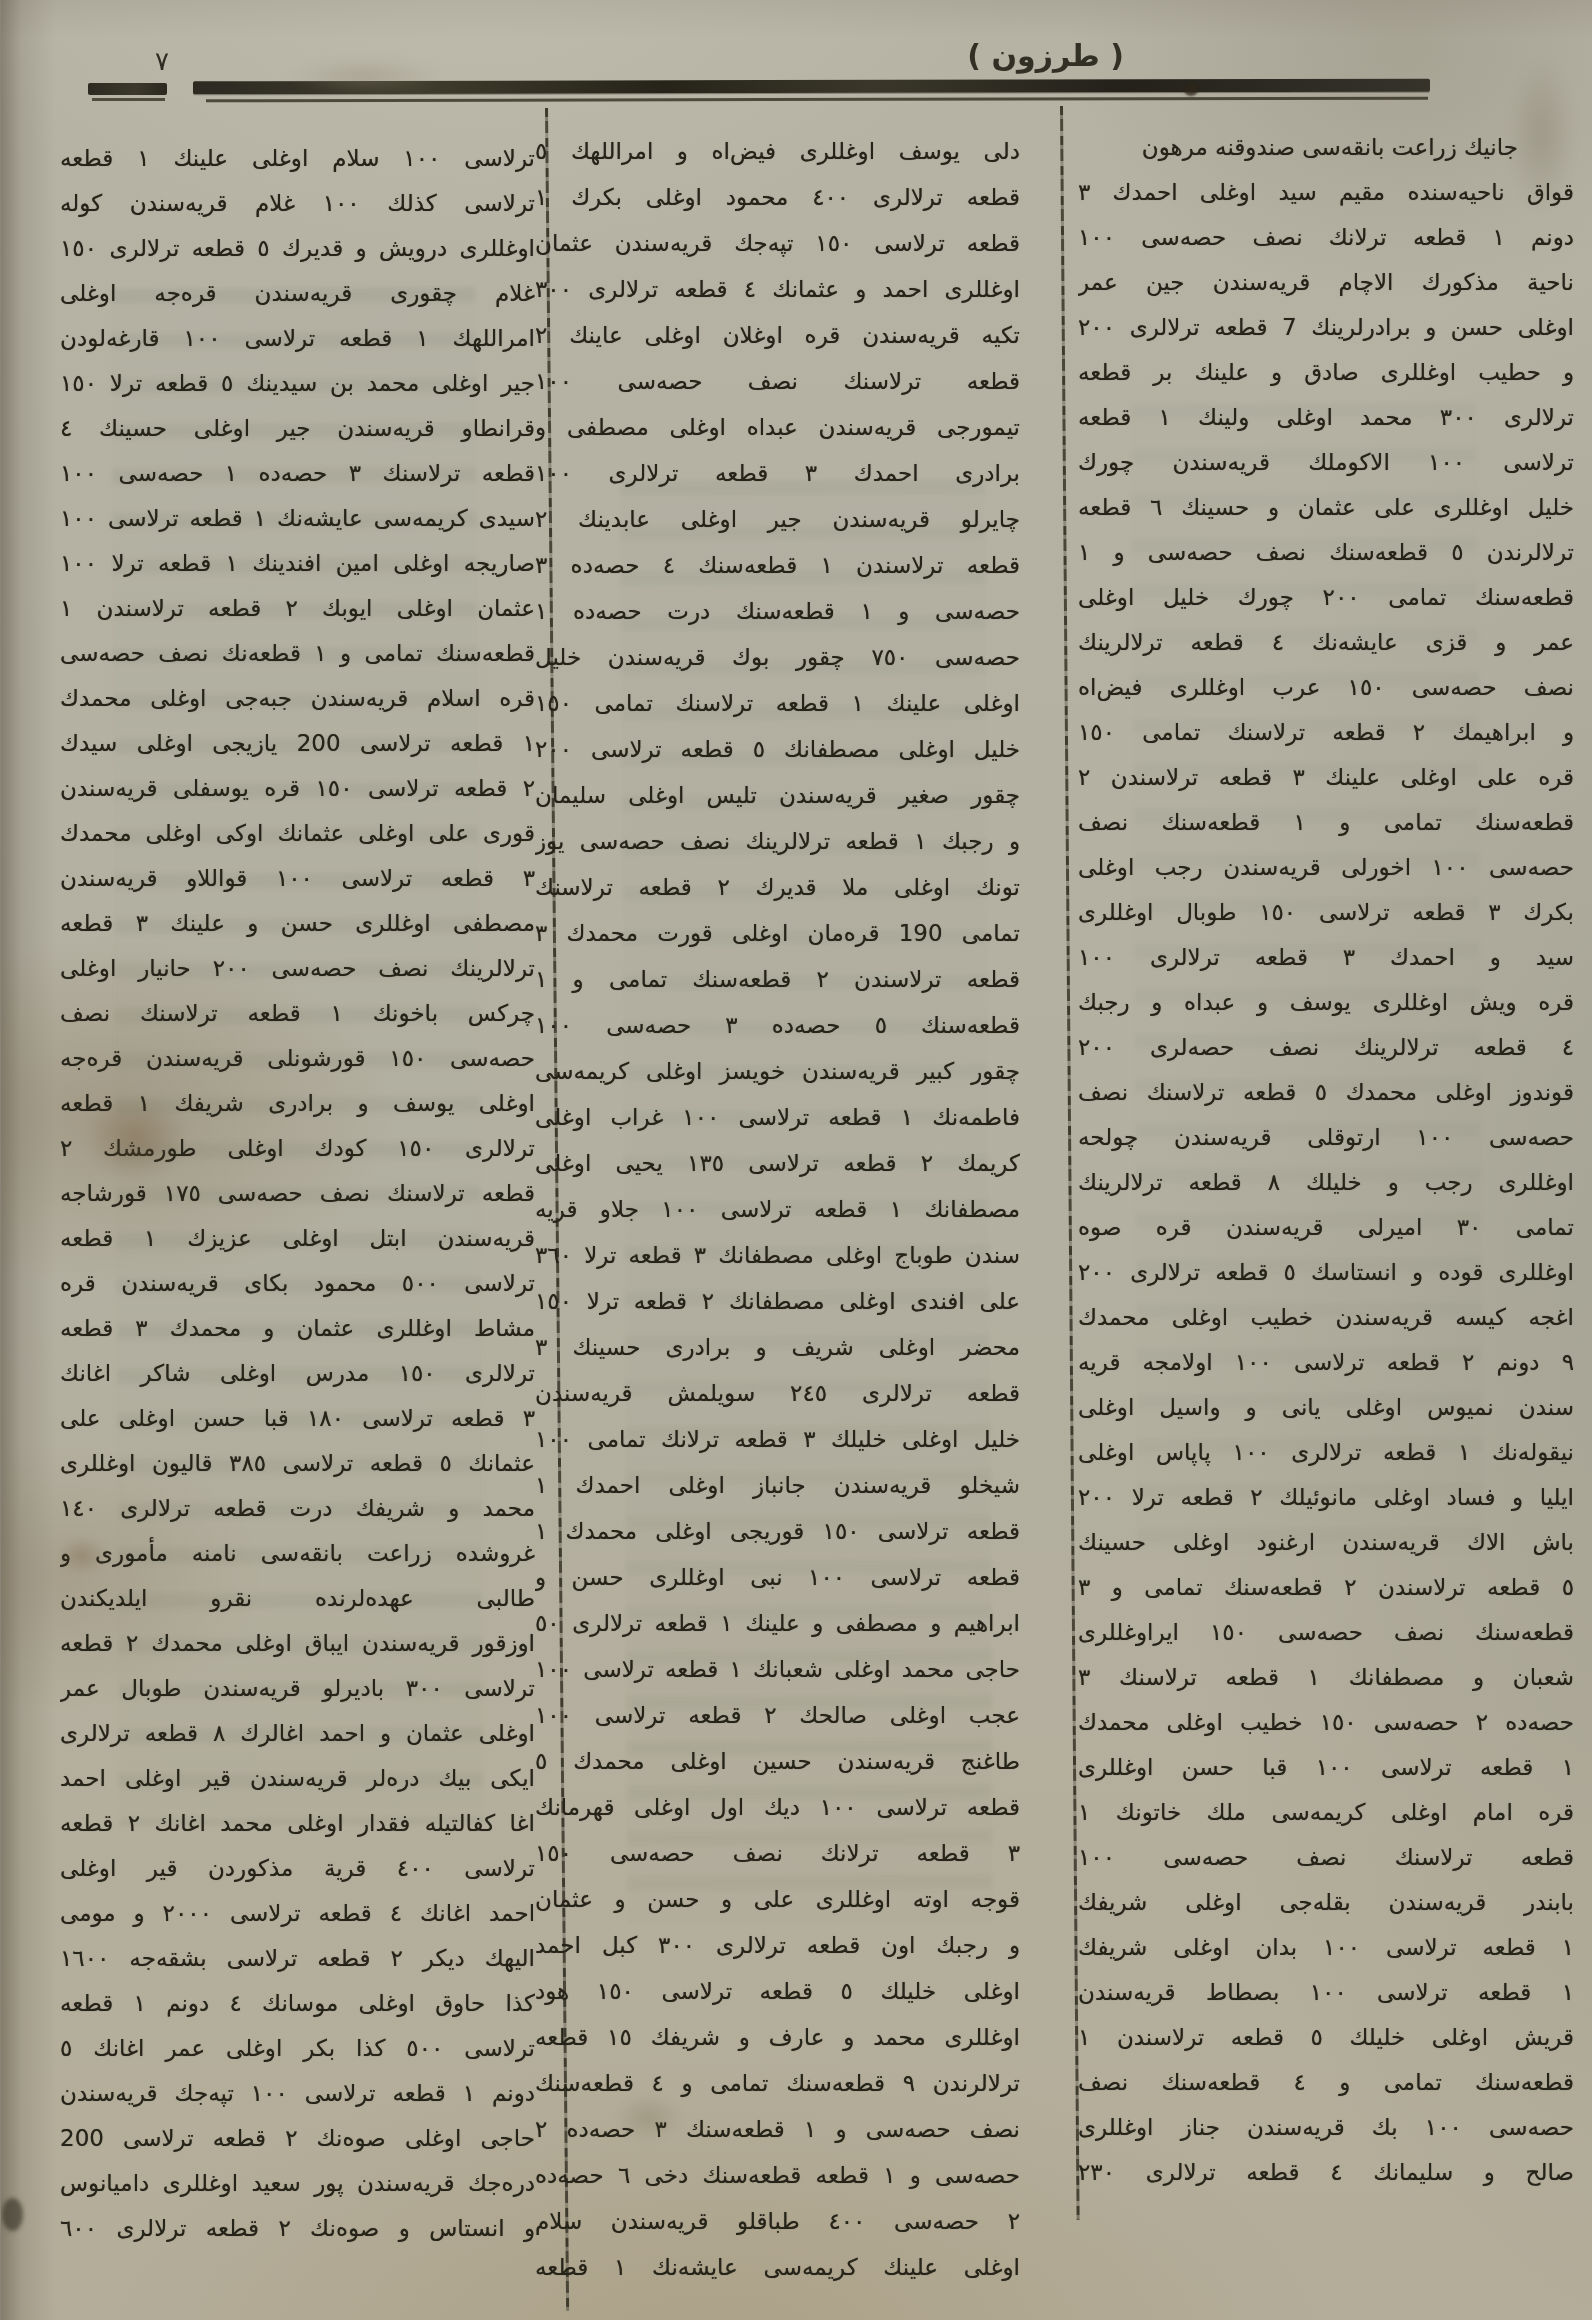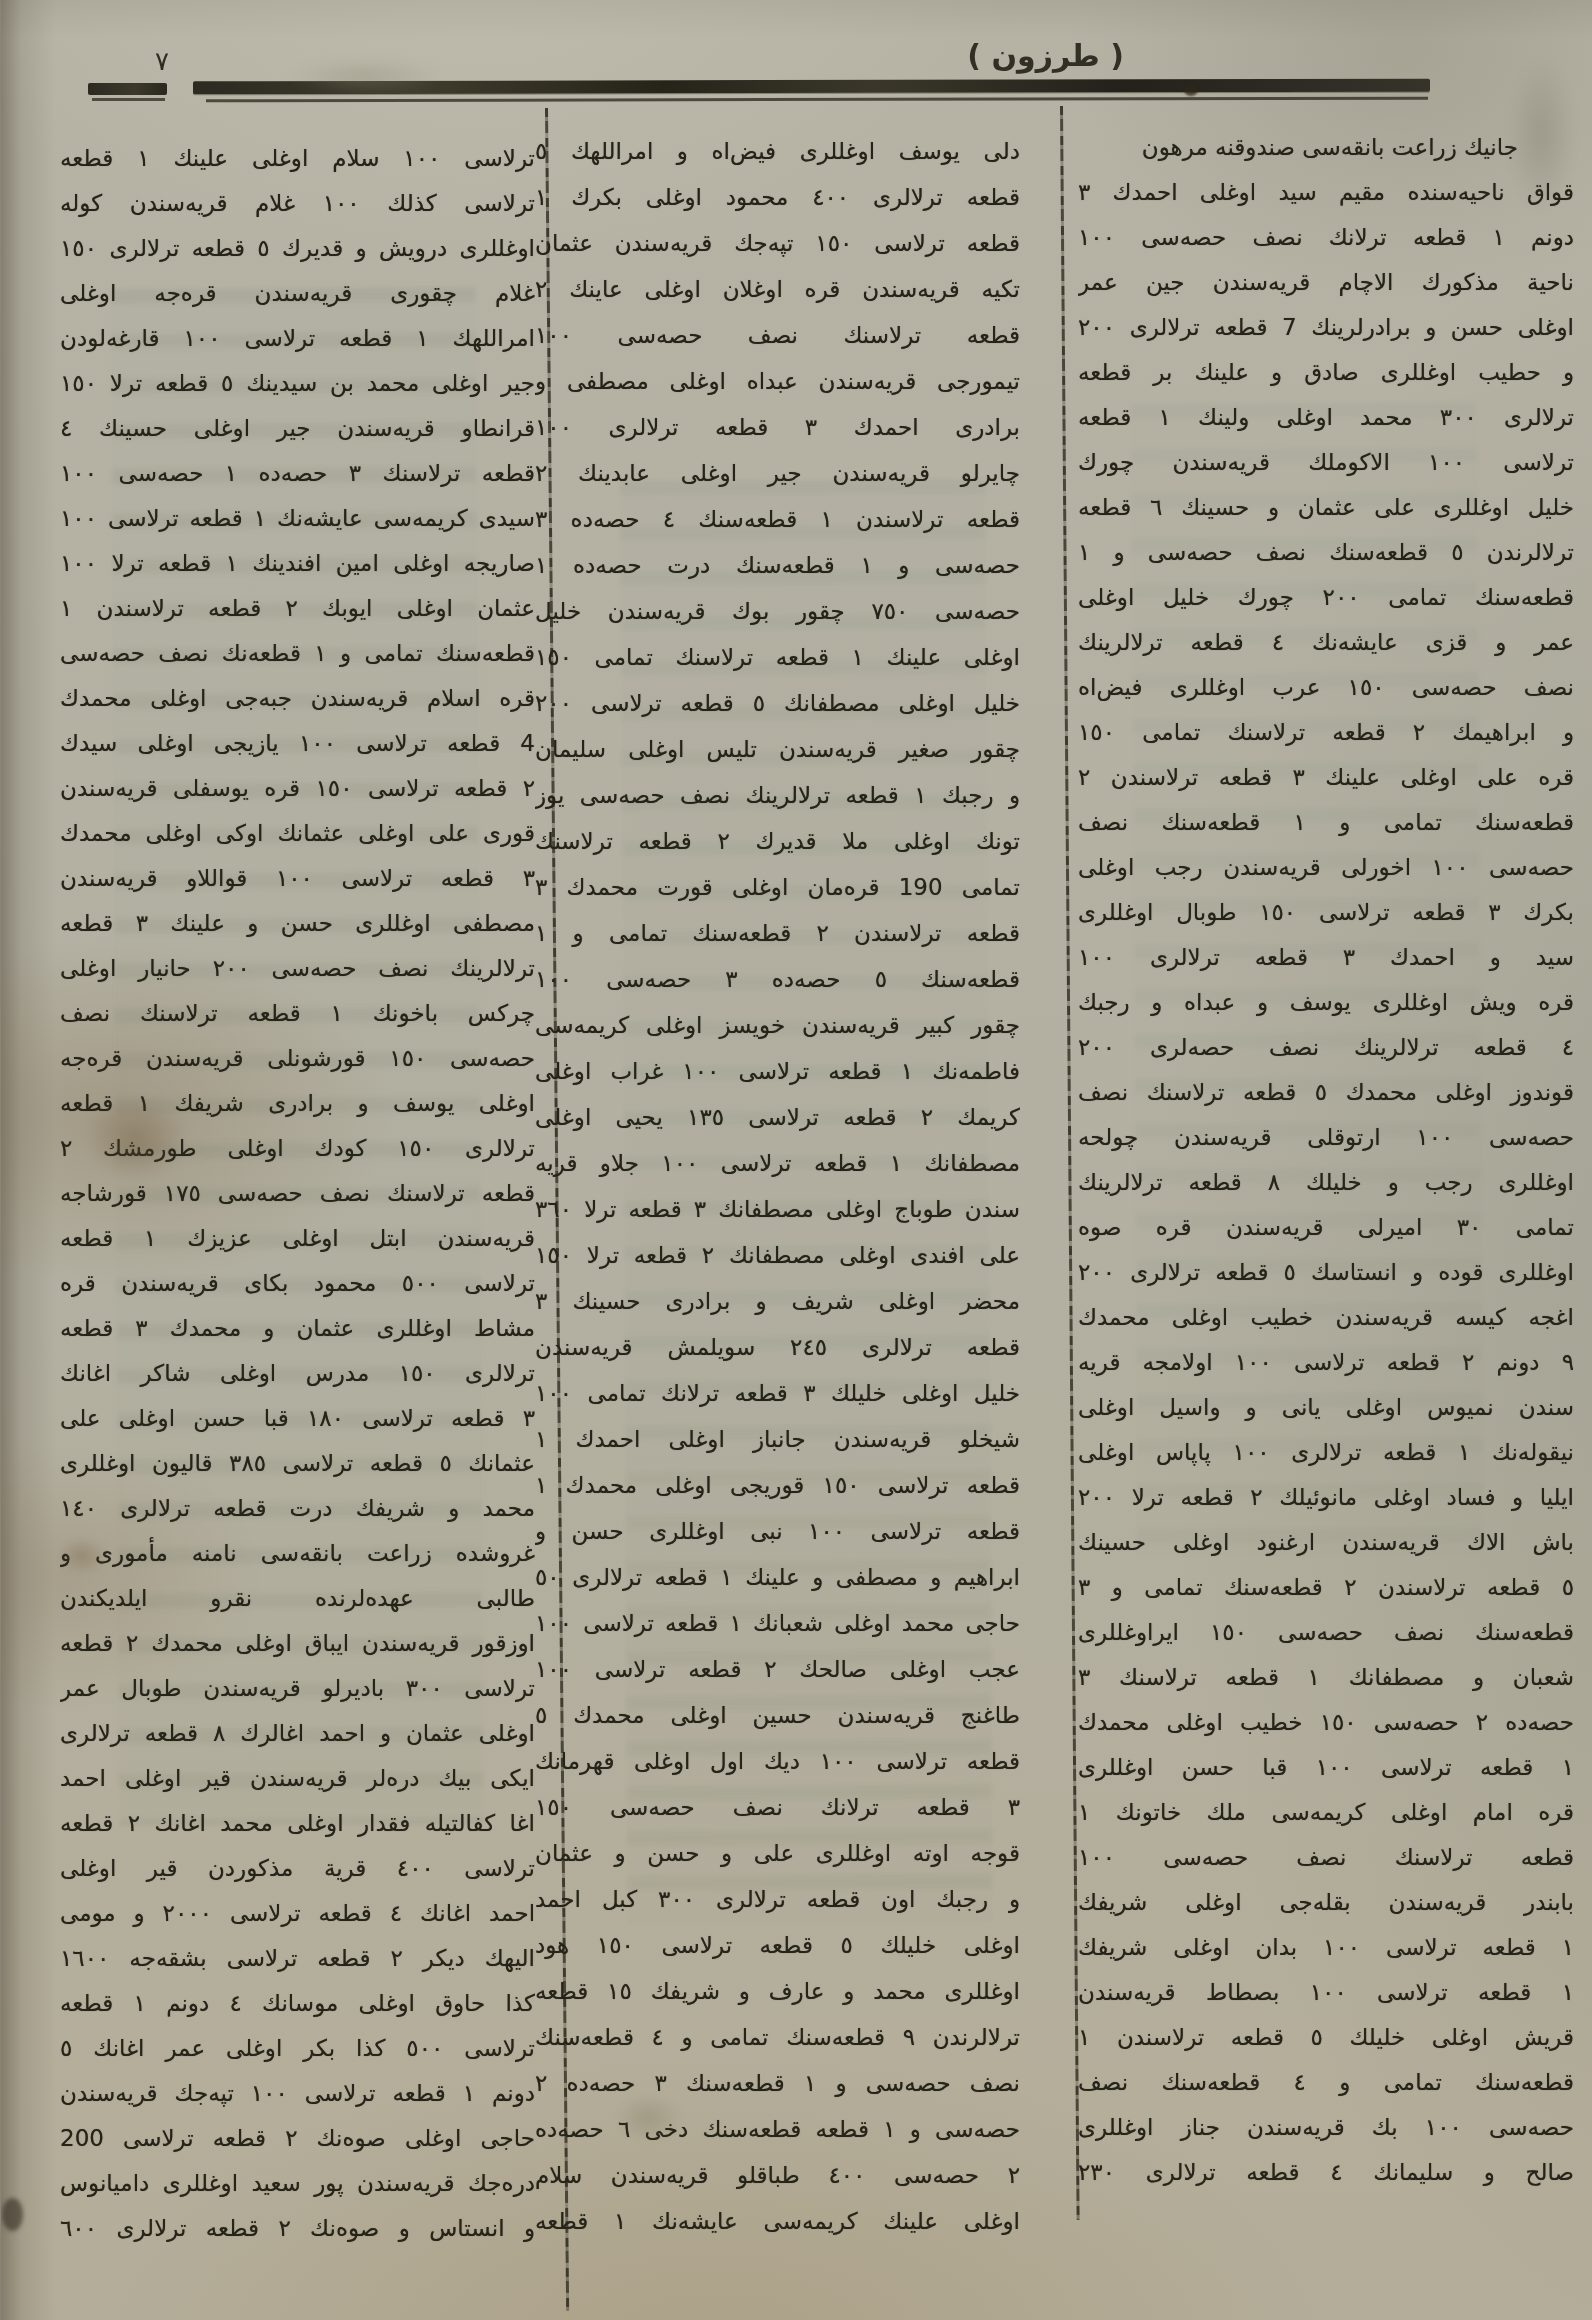--- a/index.html
+++ b/index.html
@@ -167,20 +167,21 @@
       <div class="line">١ قطعه ترلاسى ١٠٠ بصطاط قريه‌سندن</div>
       <div class="line">قريش اوغلى خليلك ٥ قطعه ترلاسندن ١</div>
       <div class="line">قطعه‌سنك تمامى و ٤ قطعه‌سنك نصف</div>
       <div class="line">حصه‌سى ١٠٠ بك قريه‌سندن جناز اوغللرى</div>
       <div class="line">صالح و سليمانك ٤ قطعه ترلالرى ٢٣٠</div>
     </div>
   <div class="col" id="col-middle">
       <div class="line">دلى يوسف اوغللرى فيض‌اه و امراللهك ٥</div>
       <div class="line">قطعه ترلالرى ٤٠٠ محمود اوغلى بكرك ١</div>
       <div class="line">قطعه ترلاسى ١٥٠ تپه‌جك قريه‌سندن عثمان</div>
+      <div class="line">اوغللرى احمد و عثمانك ٤ قطعه ترلالرى ٣٠٠</div>
       <div class="line">تكيه قريه‌سندن قره اوغلان اوغلى عاينك ٢</div>
       <div class="line">قطعه ترلاسنك نصف حصه‌سى ١٠٠</div>
       <div class="line">تيمورجى قريه‌سندن عبداه اوغلى مصطفى و</div>
       <div class="line">برادرى احمدك ٣ قطعه ترلالرى ١٠٠</div>
       <div class="line">چايرلو قريه‌سندن جير اوغلى عابدينك ٢</div>
       <div class="line">قطعه ترلاسندن ١ قطعه‌سنك ٤ حصه‌ده ٣</div>
       <div class="line">حصه‌سى و ١ قطعه‌سنك درت حصه‌ده ١</div>
       <div class="line">حصه‌سى ٧٥٠ چقور بوك قريه‌سندن خليل</div>
       <div class="line">اوغلى علينك ١ قطعه ترلاسنك تمامى ١٥٠</div>
       <div class="line">خليل اوغلى مصطفانك ٥ قطعه ترلاسى ٢٠٠</div>
@@ -225,21 +226,21 @@
       <div class="line">غلام چقورى قريه‌سندن قره‌جه اوغلى</div>
       <div class="line">امراللهك ١ قطعه ترلاسى ١٠٠ قارغه‌لودن</div>
       <div class="line">جير اوغلى محمد بن سيدينك ٥ قطعه ترلا ١٥٠</div>
       <div class="line">قرانطاو قريه‌سندن جير اوغلى حسينك ٤</div>
       <div class="line">قطعه ترلاسنك ٣ حصه‌ده ١ حصه‌سى ١٠٠</div>
       <div class="line">سيدى كريمه‌سى عايشه‌نك ١ قطعه ترلاسى ١٠٠</div>
       <div class="line">صاريجه اوغلى امين افندينك ١ قطعه ترلا ١٠٠</div>
       <div class="line">عثمان اوغلى ايوبك ٢ قطعه ترلاسندن ١</div>
       <div class="line">قطعه‌سنك تمامى و ١ قطعه‌نك نصف حصه‌سى يوز</div>
       <div class="line">قره اسلام قريه‌سندن جبه‌جى اوغلى محمدك</div>
-      <div class="line">4 قطعه ترلاسى ١٠٠ يازيجى اوغلى سيدك</div>
+      <div class="line">١ قطعه ترلاسى 200 يازيجى اوغلى سيدك</div>
       <div class="line">٢ قطعه ترلاسى ١٥٠ قره يوسفلى قريه‌سندن</div>
       <div class="line">قورى على اوغلى عثمانك اوكى اوغلى محمدك</div>
       <div class="line">٣ قطعه ترلاسى ١٠٠ قواللاو قريه‌سندن</div>
       <div class="line">مصطفى اوغللرى حسن و علينك ٣ قطعه</div>
       <div class="line">ترلالرينك نصف حصه‌سى ٢٠٠ حانيار اوغلى</div>
       <div class="line">چركس باخونك ١ قطعه ترلاسنك نصف</div>
       <div class="line">حصه‌سى ١٥٠ قورشونلى قريه‌سندن قره‌جه</div>
       <div class="line">اوغلى يوسف و برادرى شريفك ١ قطعه</div>
       <div class="line">ترلالرى ١٥٠ كودك اوغلى طورمشك ٢</div>
       <div class="line">قطعه ترلاسنك نصف حصه‌سى ١٧٥ قورشاجه</div>

